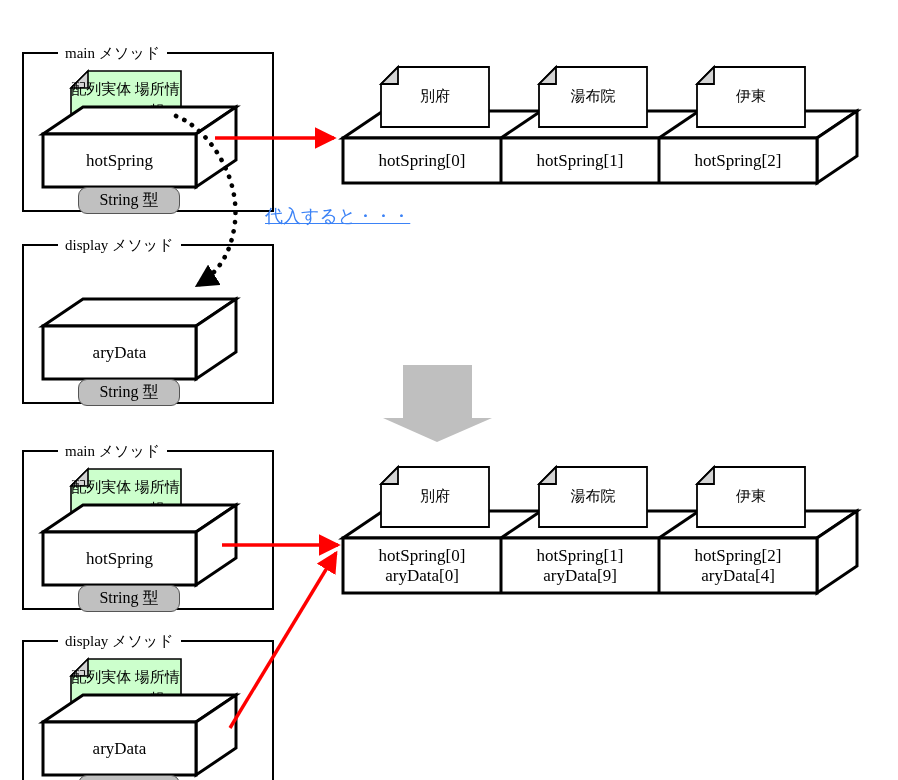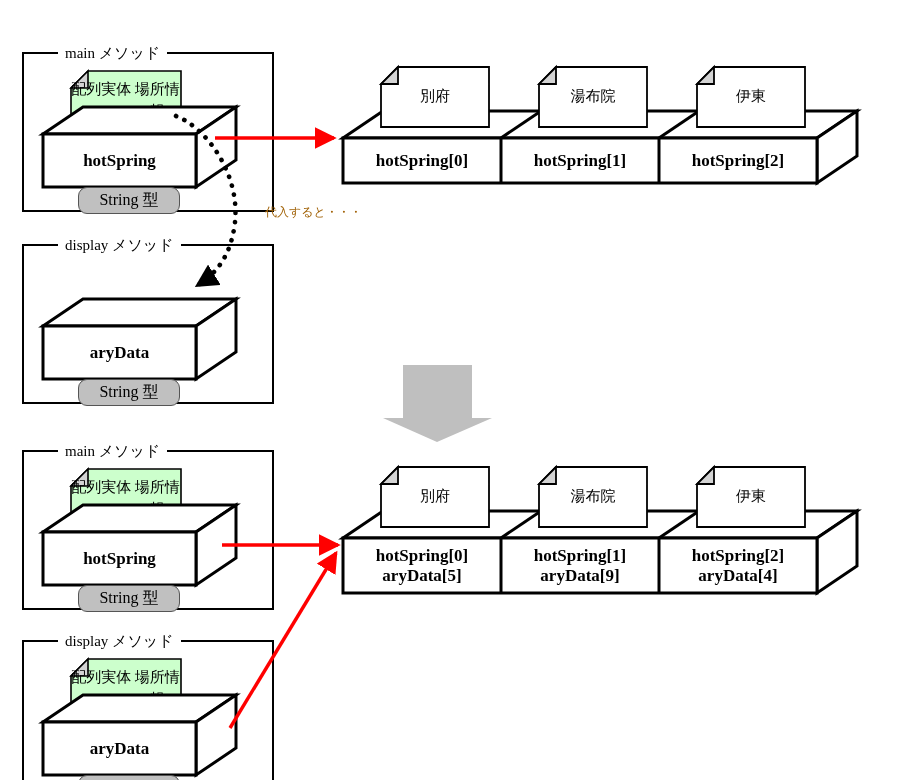--- a/index.html
+++ b/index.html
@@ -8,36 +8,36 @@
 
   
   .method-frame{position:absolute;border:2px solid #000;box-sizing:border-box;background:transparent;}
   .method-label{position:absolute;top:-11px;left:34px;background:#fff;padding:0 7px;
     font-family:"Liberation Serif",serif;font-size:15px;line-height:20px;white-space:nowrap;color:#000;}
 
   
   .box3d{position:absolute;}
   .box3d svg{position:absolute;left:0;top:0;overflow:visible;}
   .box3d .frontlabel{position:absolute;display:flex;align-items:center;justify-content:center;
-    font-family:"Liberation Serif",serif;font-size:17px;color:#000;text-align:center;line-height:1.15;font-weight:bold;}
+    font-family:"Liberation Serif",serif;font-size:17px;color:#000;text-align:center;line-height:1.15;}
 
   
   .note{position:absolute;}
   .note svg{position:absolute;left:0;top:0;overflow:visible;}
   .note .ntext{position:absolute;left:0;top:0;width:100%;height:100%;
     display:flex;flex-direction:row;align-items:center;justify-content:center;
     font-family:"DejaVu Sans",sans-serif;font-size:15px;line-height:1.45;color:#000;text-align:center;}
 
   
   .type-badge{position:absolute;display:flex;align-items:center;justify-content:center;
     background:#c0c0c0;border:1.5px solid #555;border-radius:9px;
     font-family:"Liberation Serif",serif;font-size:16px;color:#000;white-space:nowrap;}
 
   
-  .anno{position:absolute;font-family:"DejaVu Sans",sans-serif;font-size:12px;color:#a16207;white-space:nowrap;}
+  .anno{position:absolute;font-family:"DejaVu Sans",sans-serif;font-size:18px;color:#3b82f6;white-space:nowrap;text-decoration:underline;}
 
   
   #vec{position:absolute;left:0;top:0;width:898px;height:780px;pointer-events:none;}
 </style>
 </head>
 <body>
 
 <div id="stage">
 
   <div class="method-frame" style="left:22px;top:20px;width:252px;height:160px;">
@@ -215,21 +215,21 @@
         <path d="M18 1 H109 V61 H1 V18 Z" fill="#ffffff" stroke="#000" stroke-width="1.8"></path>
         <path d="M18 1 L1 18 L18 18 Z" fill="#d4d4d4" stroke="#000" stroke-width="1.8"></path>
       </svg>
       <div class="ntext">
           <span>伊東</span>
         </div>
     </div>
 
     <div class="frontlabel" style="left:5px;top:60px;width:158px;height:55px;flex-direction:column;">
       <span>hotSpring[0]</span>
-      <span>aryData[5]</span>
+      <span>aryData[0]</span>
     </div>
     <div class="frontlabel" style="left:163px;top:60px;width:158px;height:55px;flex-direction:column;">
       <span>hotSpring[1]</span>
       <span>aryData[9]</span>
     </div>
     <div class="frontlabel" style="left:321px;top:60px;width:158px;height:55px;flex-direction:column;">
       <span>hotSpring[2]</span>
       <span>aryData[4]</span>
     </div>
   </div>

